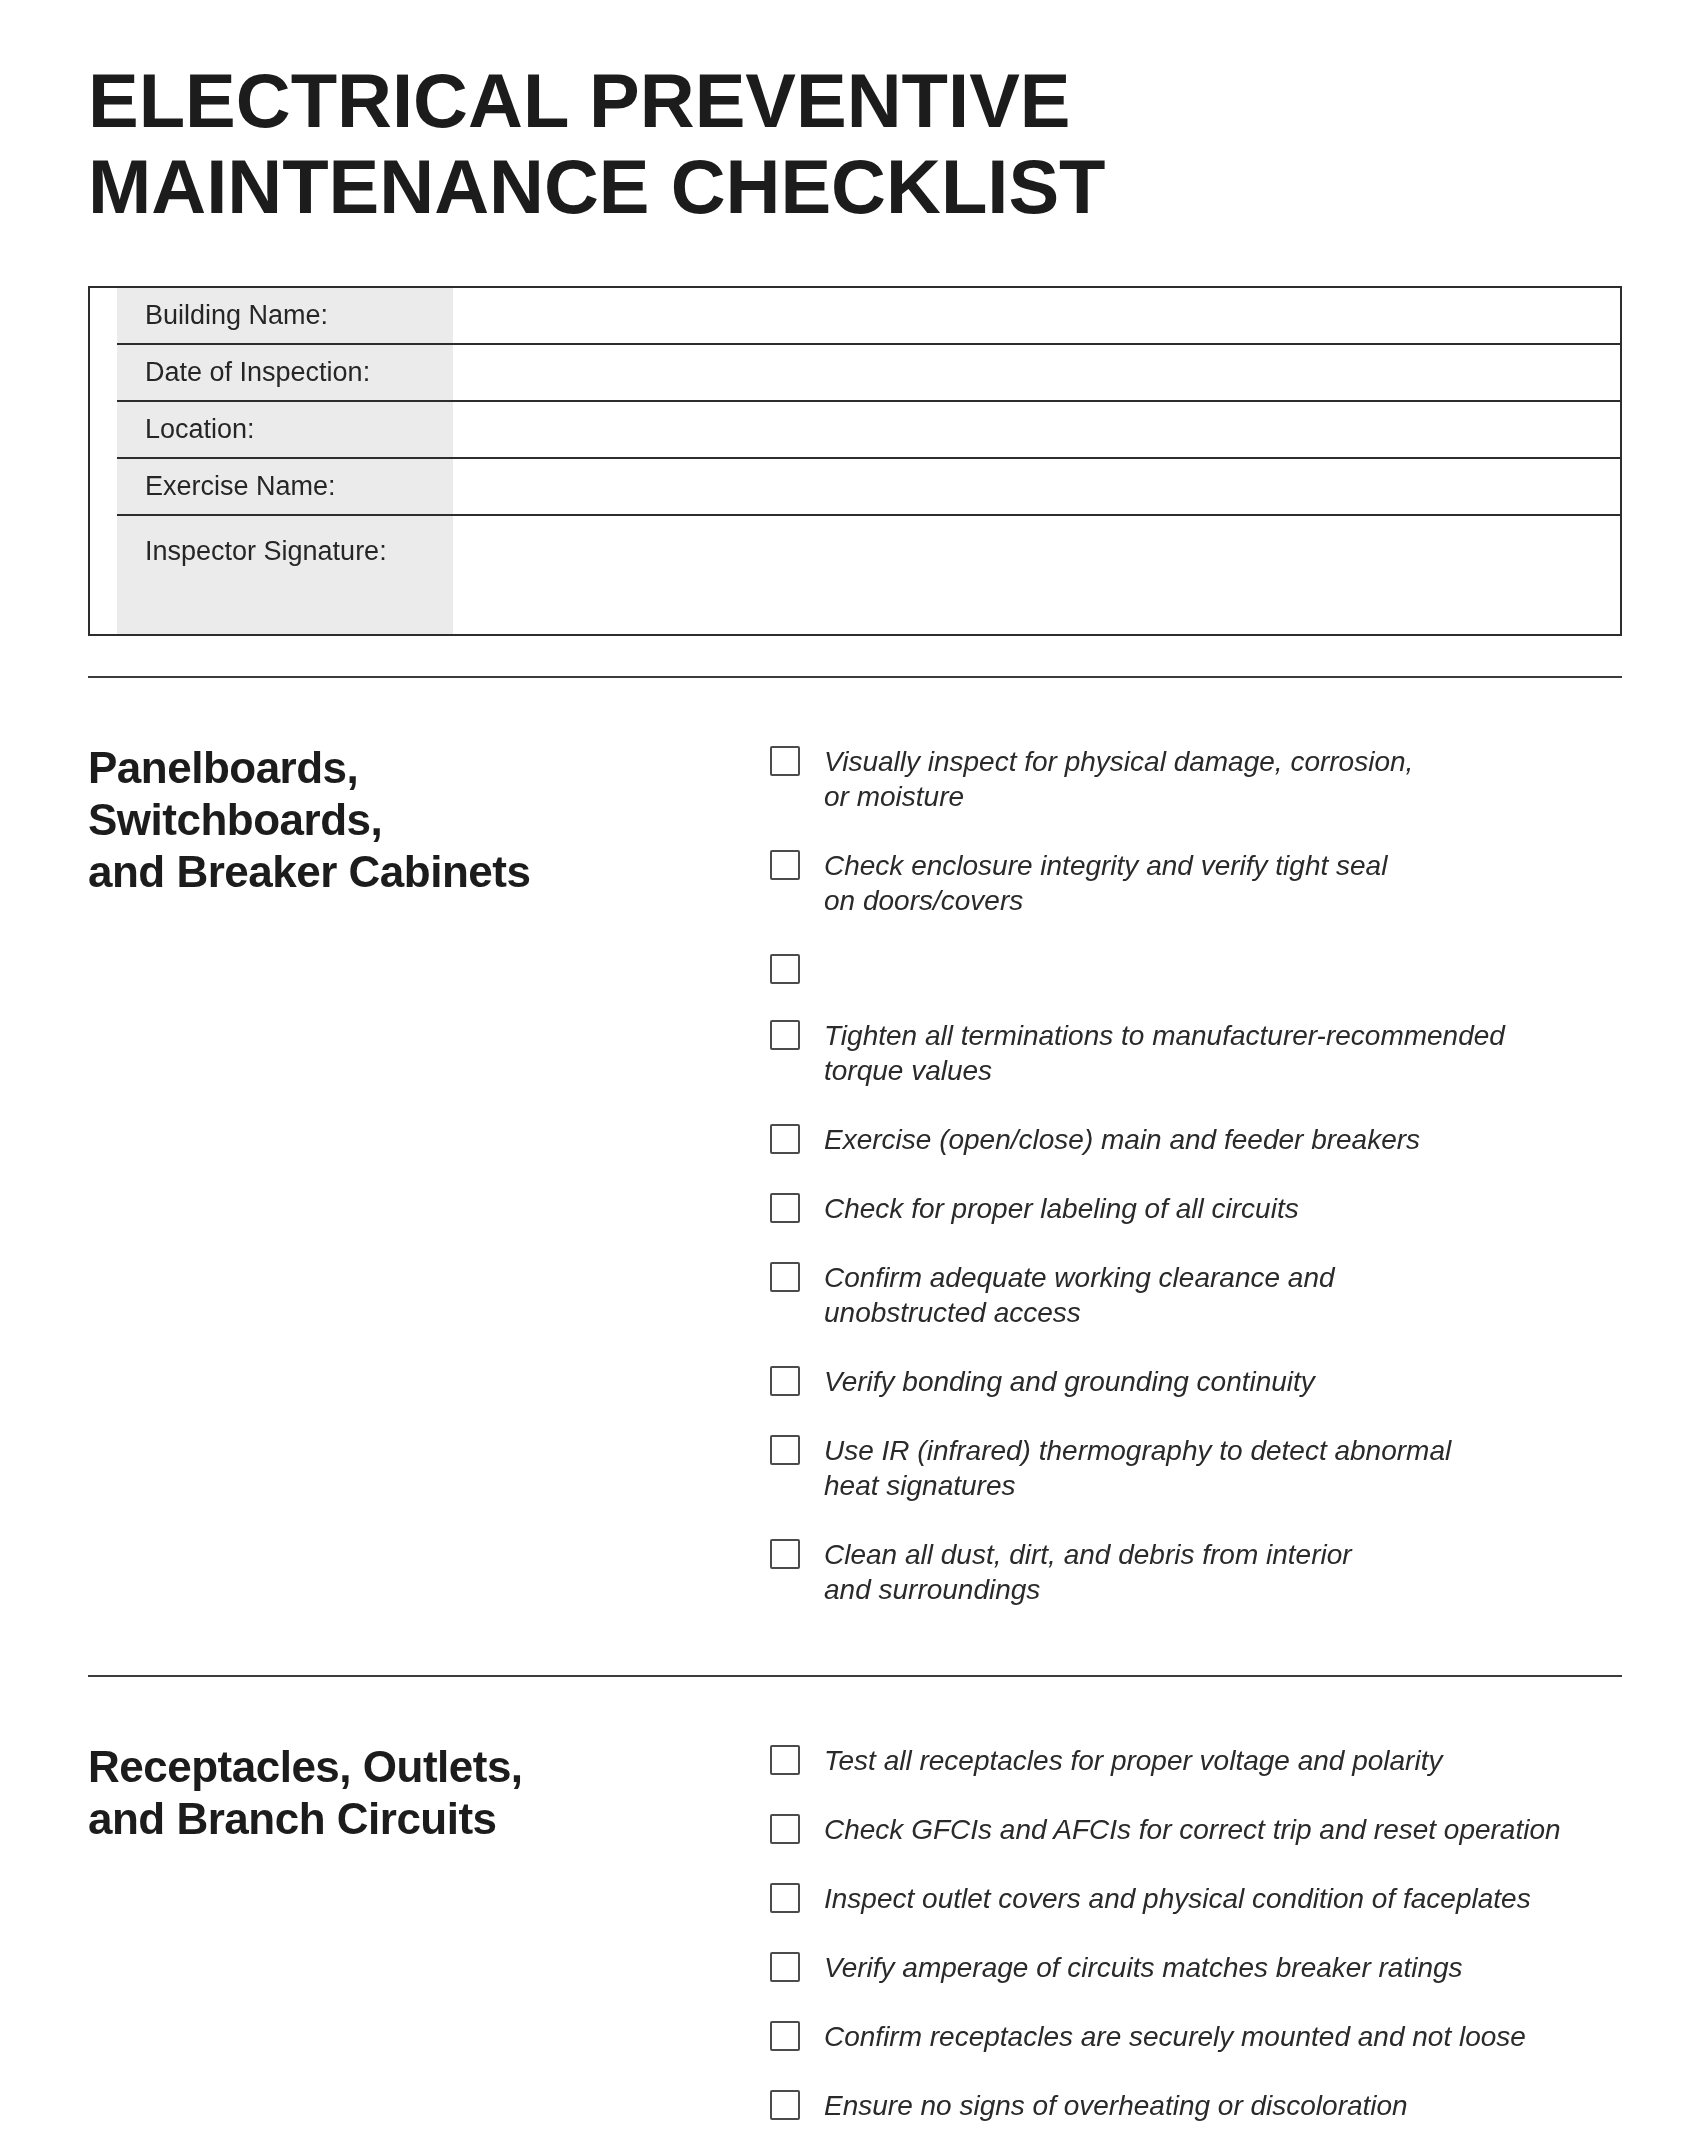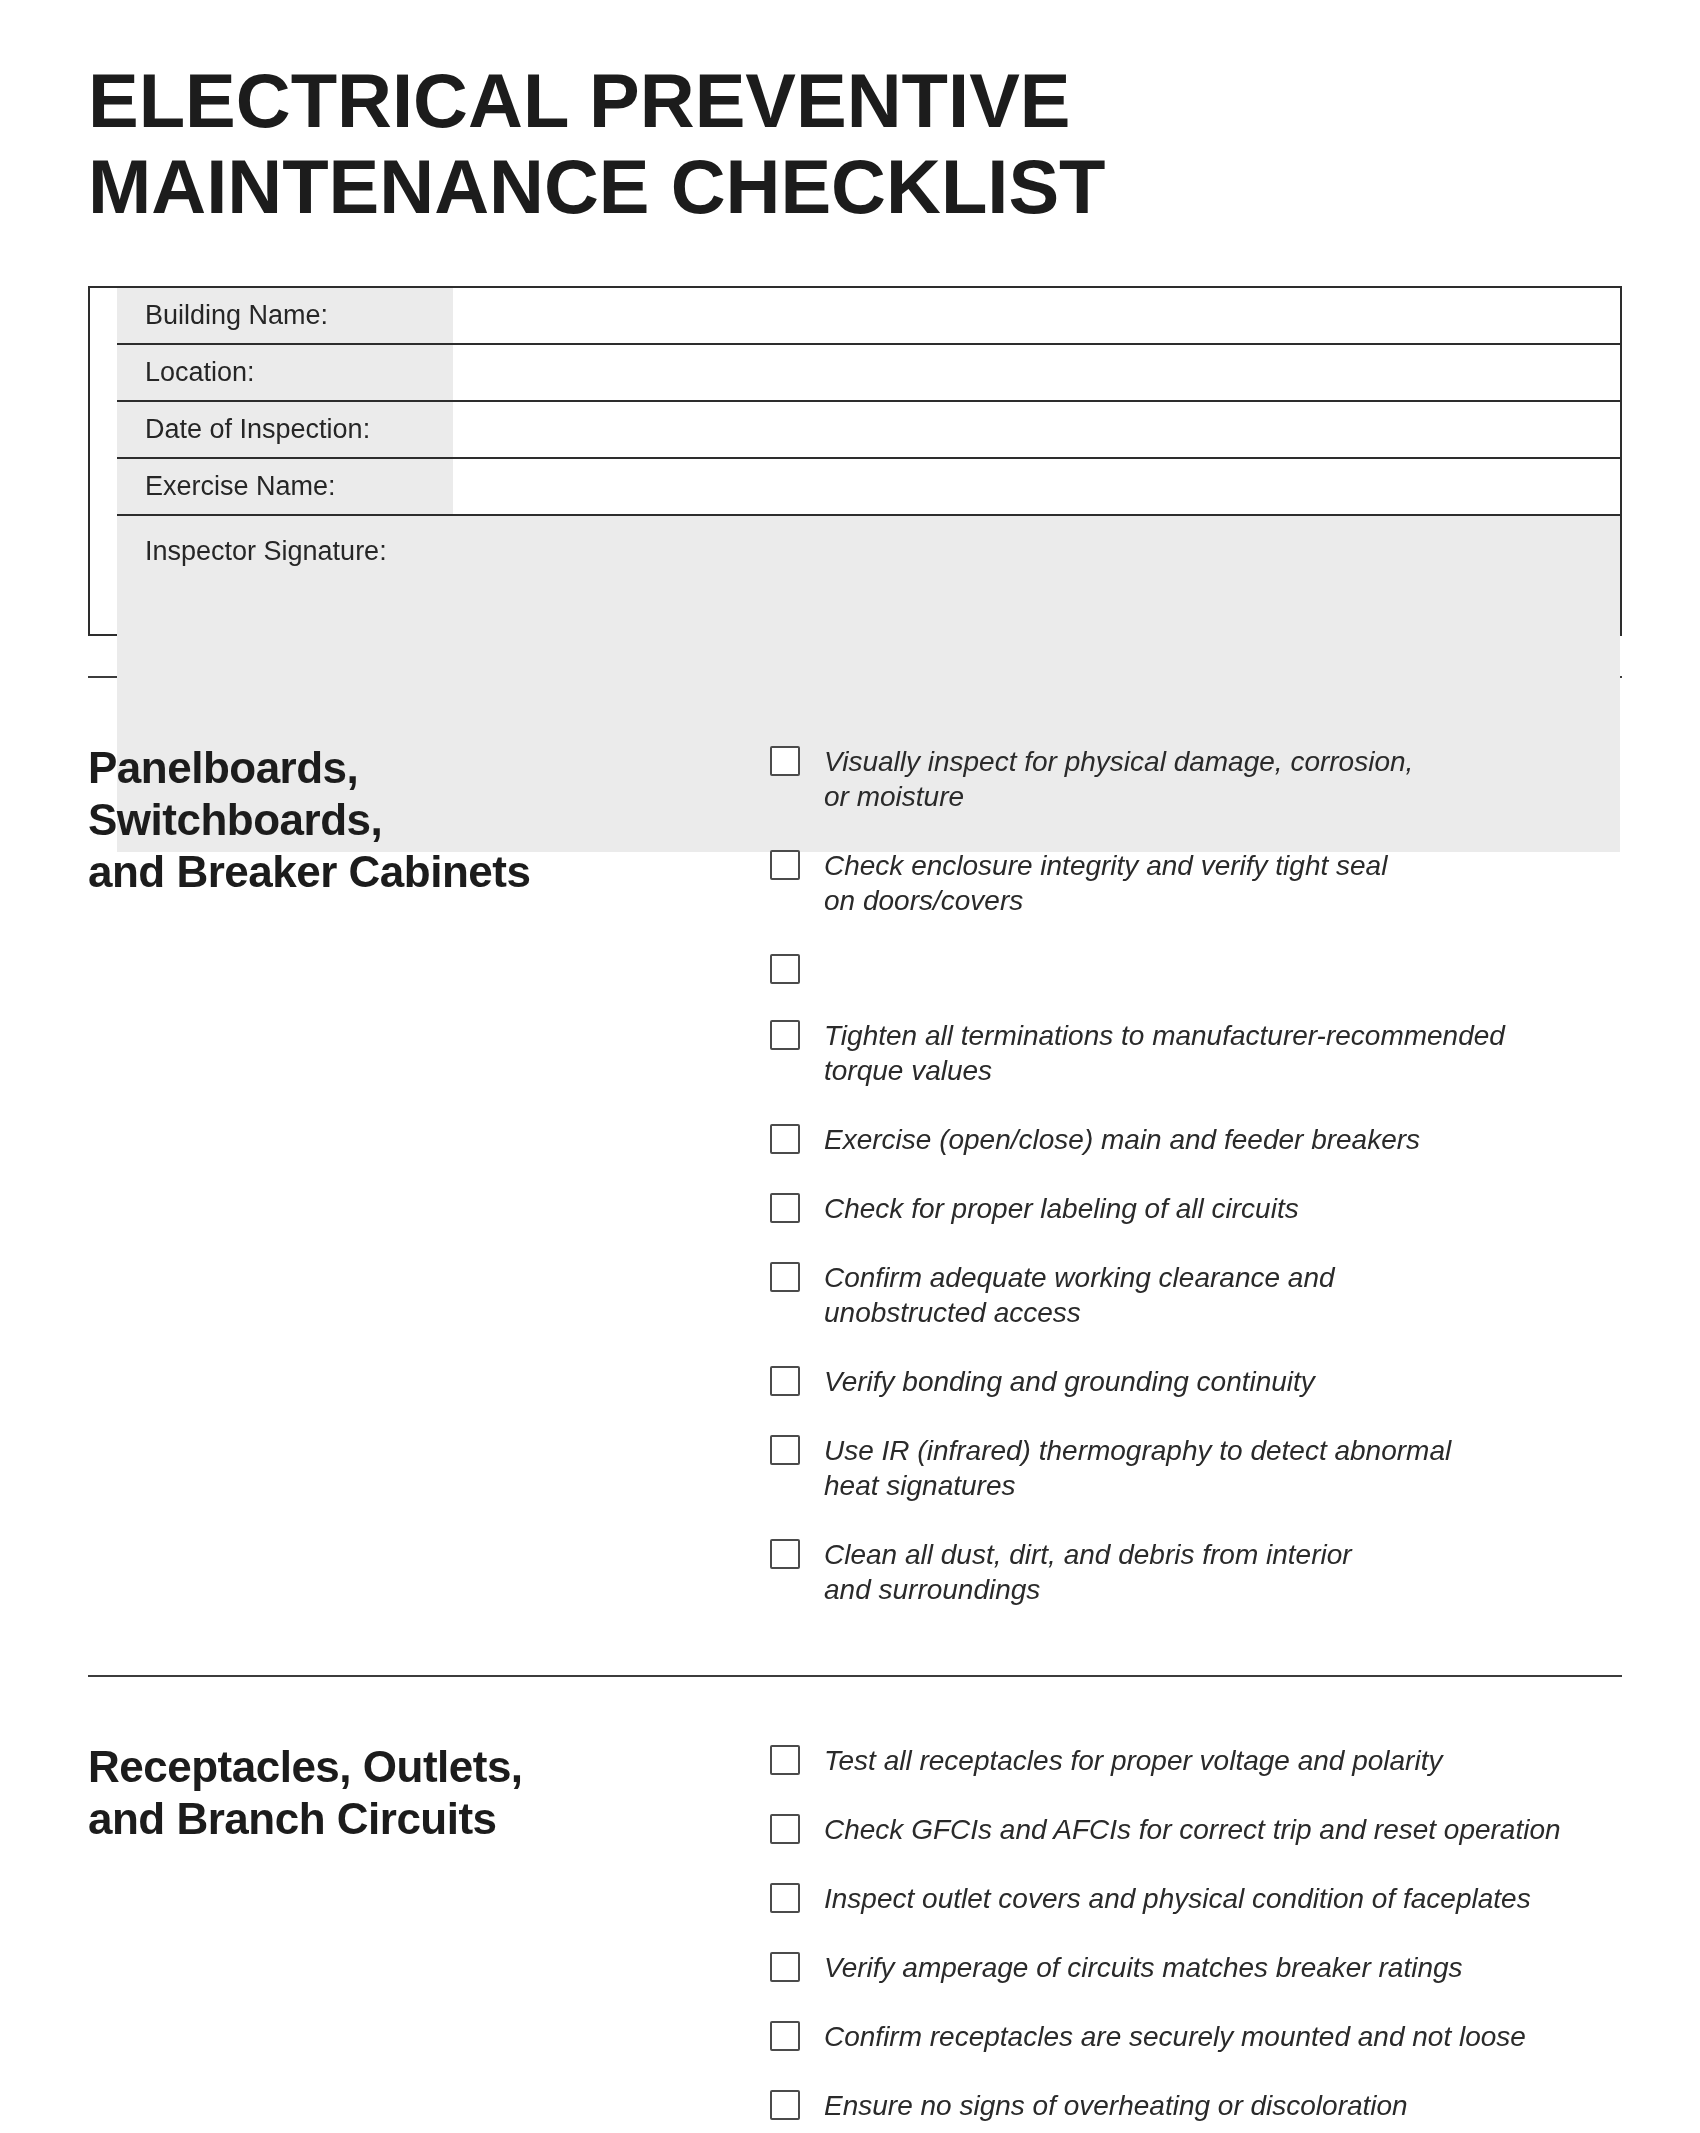--- a/index.html
+++ b/index.html
@@ -29,21 +29,21 @@
     font-weight: 800;
     letter-spacing: 0;
     color: var(--heading);
     white-space: pre-line;
   }
 
   
   .info-table { border: 2px solid var(--table-border); width: 1534px; padding-left: 27px; }
   .info-row { display: flex; height: 57px; border-bottom: 2px solid var(--table-border); }
   .info-row:last-child { border-bottom: none; }
-  .info-row.tall { height: 118px; flex-direction: column; }
+  .info-row.tall { height: 118px; }
   .info-label {
     flex: 0 0 336px;
     background: var(--label-bg);
     font-size: 27px;
     display: flex;
     align-items: center;
     padding-left: 28px;
     color: #262626;
   }
   .info-row.tall .info-label { align-items: flex-start; padding-top: 20px; }
@@ -96,25 +96,25 @@
 
   <h1 class="title">ELECTRICAL PREVENTIVE
 MAINTENANCE CHECKLIST</h1>
 
   <div class="info-table" id="info-table">
       <div class="info-row">
         <div class="info-label">Building Name:</div>
         <div class="info-value"></div>
       </div>
       <div class="info-row">
+        <div class="info-label">Date of Inspection:</div>
+        <div class="info-value"></div>
+      </div>
+      <div class="info-row">
         <div class="info-label">Location:</div>
-        <div class="info-value"></div>
-      </div>
-      <div class="info-row">
-        <div class="info-label">Date of Inspection:</div>
         <div class="info-value"></div>
       </div>
       <div class="info-row">
         <div class="info-label">Exercise Name:</div>
         <div class="info-value"></div>
       </div>
       <div class="info-row tall">
         <div class="info-label">Inspector Signature:</div>
         <div class="info-value"></div>
       </div>

